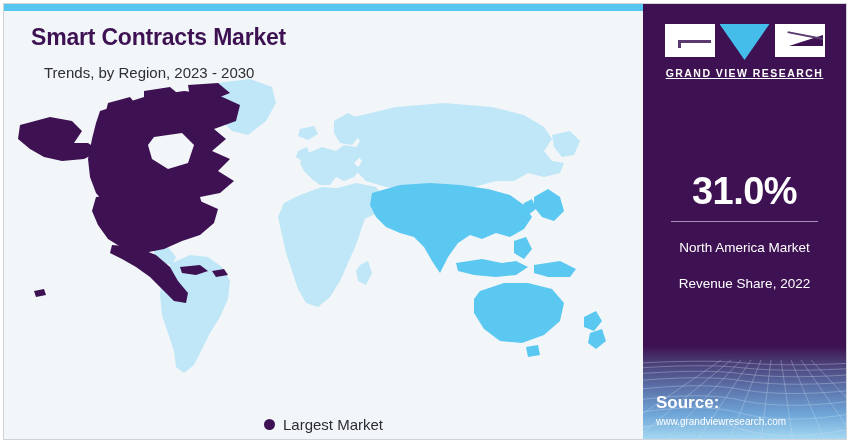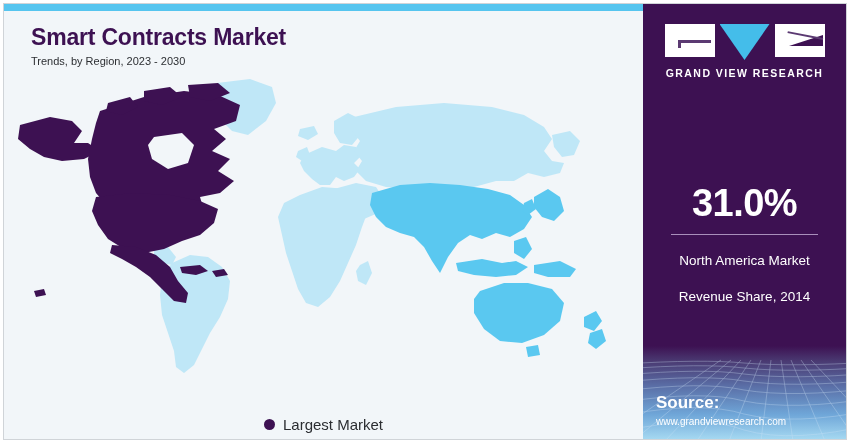--- a/index.html
+++ b/index.html
@@ -22,21 +22,21 @@
   .mappane{
     position:absolute;left:0;top:7px;width:639px;height:429px;
     background:#f2f6f9;
   }
   .titleblock{position:absolute;left:27px;top:14px;width:560px;}
   .title{
     font-size:23px;font-weight:bold;color:#3d1152;letter-spacing:-0.2px;
     margin:0 0 4px 0;line-height:1.12;
   }
   .subtitle{
-    font-size:11px;color:#2d2f33;margin:0;line-height:1.2;font-weight:400;
+    font-size:15px;color:#2d2f33;margin:13px;line-height:1.2;font-weight:400;
   }
   .mapwrap{position:absolute;left:0;top:66px;width:639px;height:320px;}
   .mapwrap svg{display:block;width:100%;height:100%;}
   
   .legend{
     position:absolute;left:0;top:398px;width:639px;height:30px;
     display:flex;justify-content:center;align-items:center;gap:34px;
   }
   .legitem{display:flex;align-items:center;gap:8px;}
   .dot{width:11px;height:11px;border-radius:50%;display:block;}
@@ -70,27 +70,27 @@
     position:absolute;right:2px;top:14px;width:36px;height:2px;background:#5b3a72;
     transform:rotate(11deg);transform-origin:right center;
   }
   .vmark{
     width:50px;height:36px;
     background:#44bdea;
     clip-path:polygon(0 0,100% 0,50% 100%);
   }
   .logotext{
     margin-top:7px;color:#ffffff;font-size:10.5px;font-weight:bold;
-    letter-spacing:1.45px;white-space:nowrap;
+    letter-spacing:1.45px;white-space:nowrap;text-decoration:underline;
   }
   
   .stat{position:absolute;left:0;top:168px;width:203px;text-align:center;}
   .statnum{
     color:#ffffff;font-size:38px;font-weight:bold;line-height:1;
-    letter-spacing:-0.5px;margin:12px;
+    letter-spacing:-0.5px;margin:0;
   }
   .statrule{
     width:147px;height:1px;background:#a98fbb;margin:11px auto 10px auto;
   }
   .statlbl{
     color:#ffffff;font-size:13.5px;line-height:1.45;margin:16px;
   }
   
   .gridfoot{
     position:absolute;left:0;bottom:0;width:203px;height:95px;overflow:hidden;
@@ -230,21 +230,21 @@
             <span class="r-line"></span>
         </span>
       </div>
       <div class="logotext">GRAND VIEW RESEARCH</div>
     </div>
 
     <div class="stat">
       <div class="statnum">31.0%</div>
       <div class="statrule"></div>
       <div class="statlbl">North America Market</div>
-      <div class="statlbl">Revenue Share, 2014</div>
+      <div class="statlbl">Revenue Share, 2022</div>
     </div>
 
     <div class="gridfoot">
       <svg viewBox="0 0 203 95" preserveAspectRatio="none" xmlns="http://www.w3.org/2000/svg">
         <defs>
           <linearGradient id="gfade" x1="0" y1="0" x2="0" y2="1">
             <stop offset="0" stop-color="#3d1152"></stop>
             <stop offset="0.16" stop-color="#4a3a72"></stop>
             <stop offset="0.42" stop-color="#5a6ea6"></stop>
             <stop offset="0.72" stop-color="#6fa6d8"></stop>

